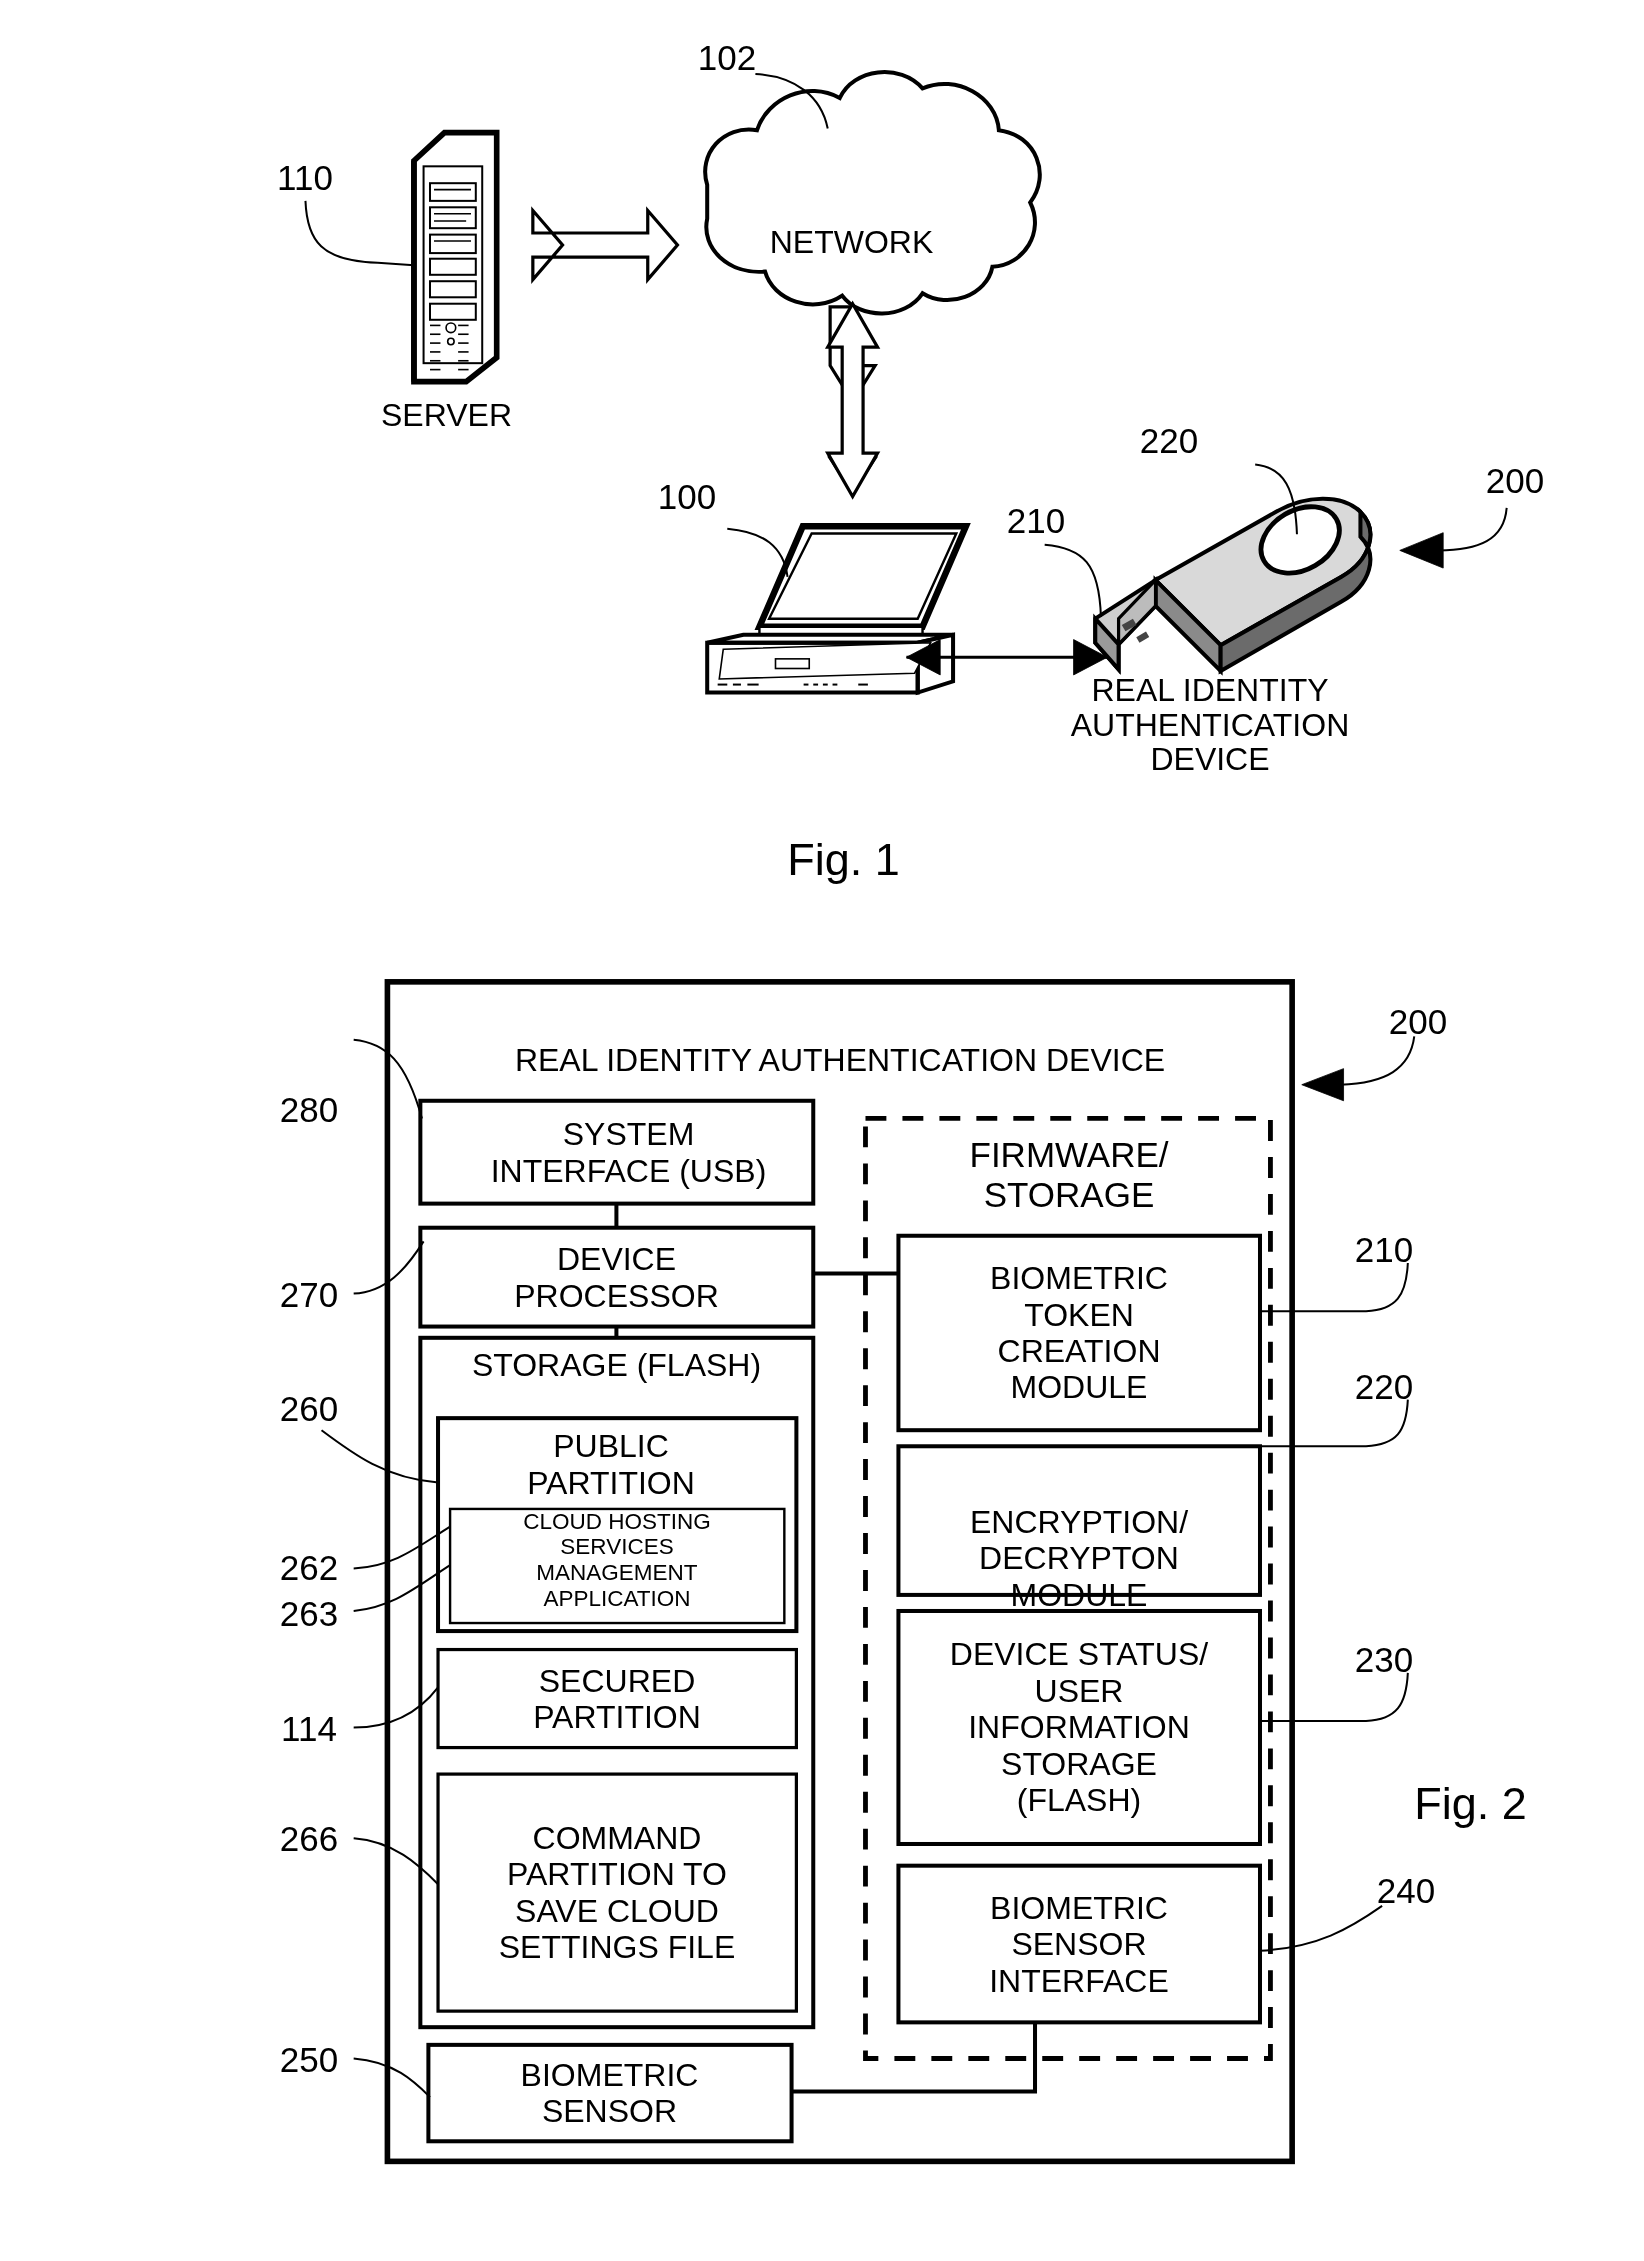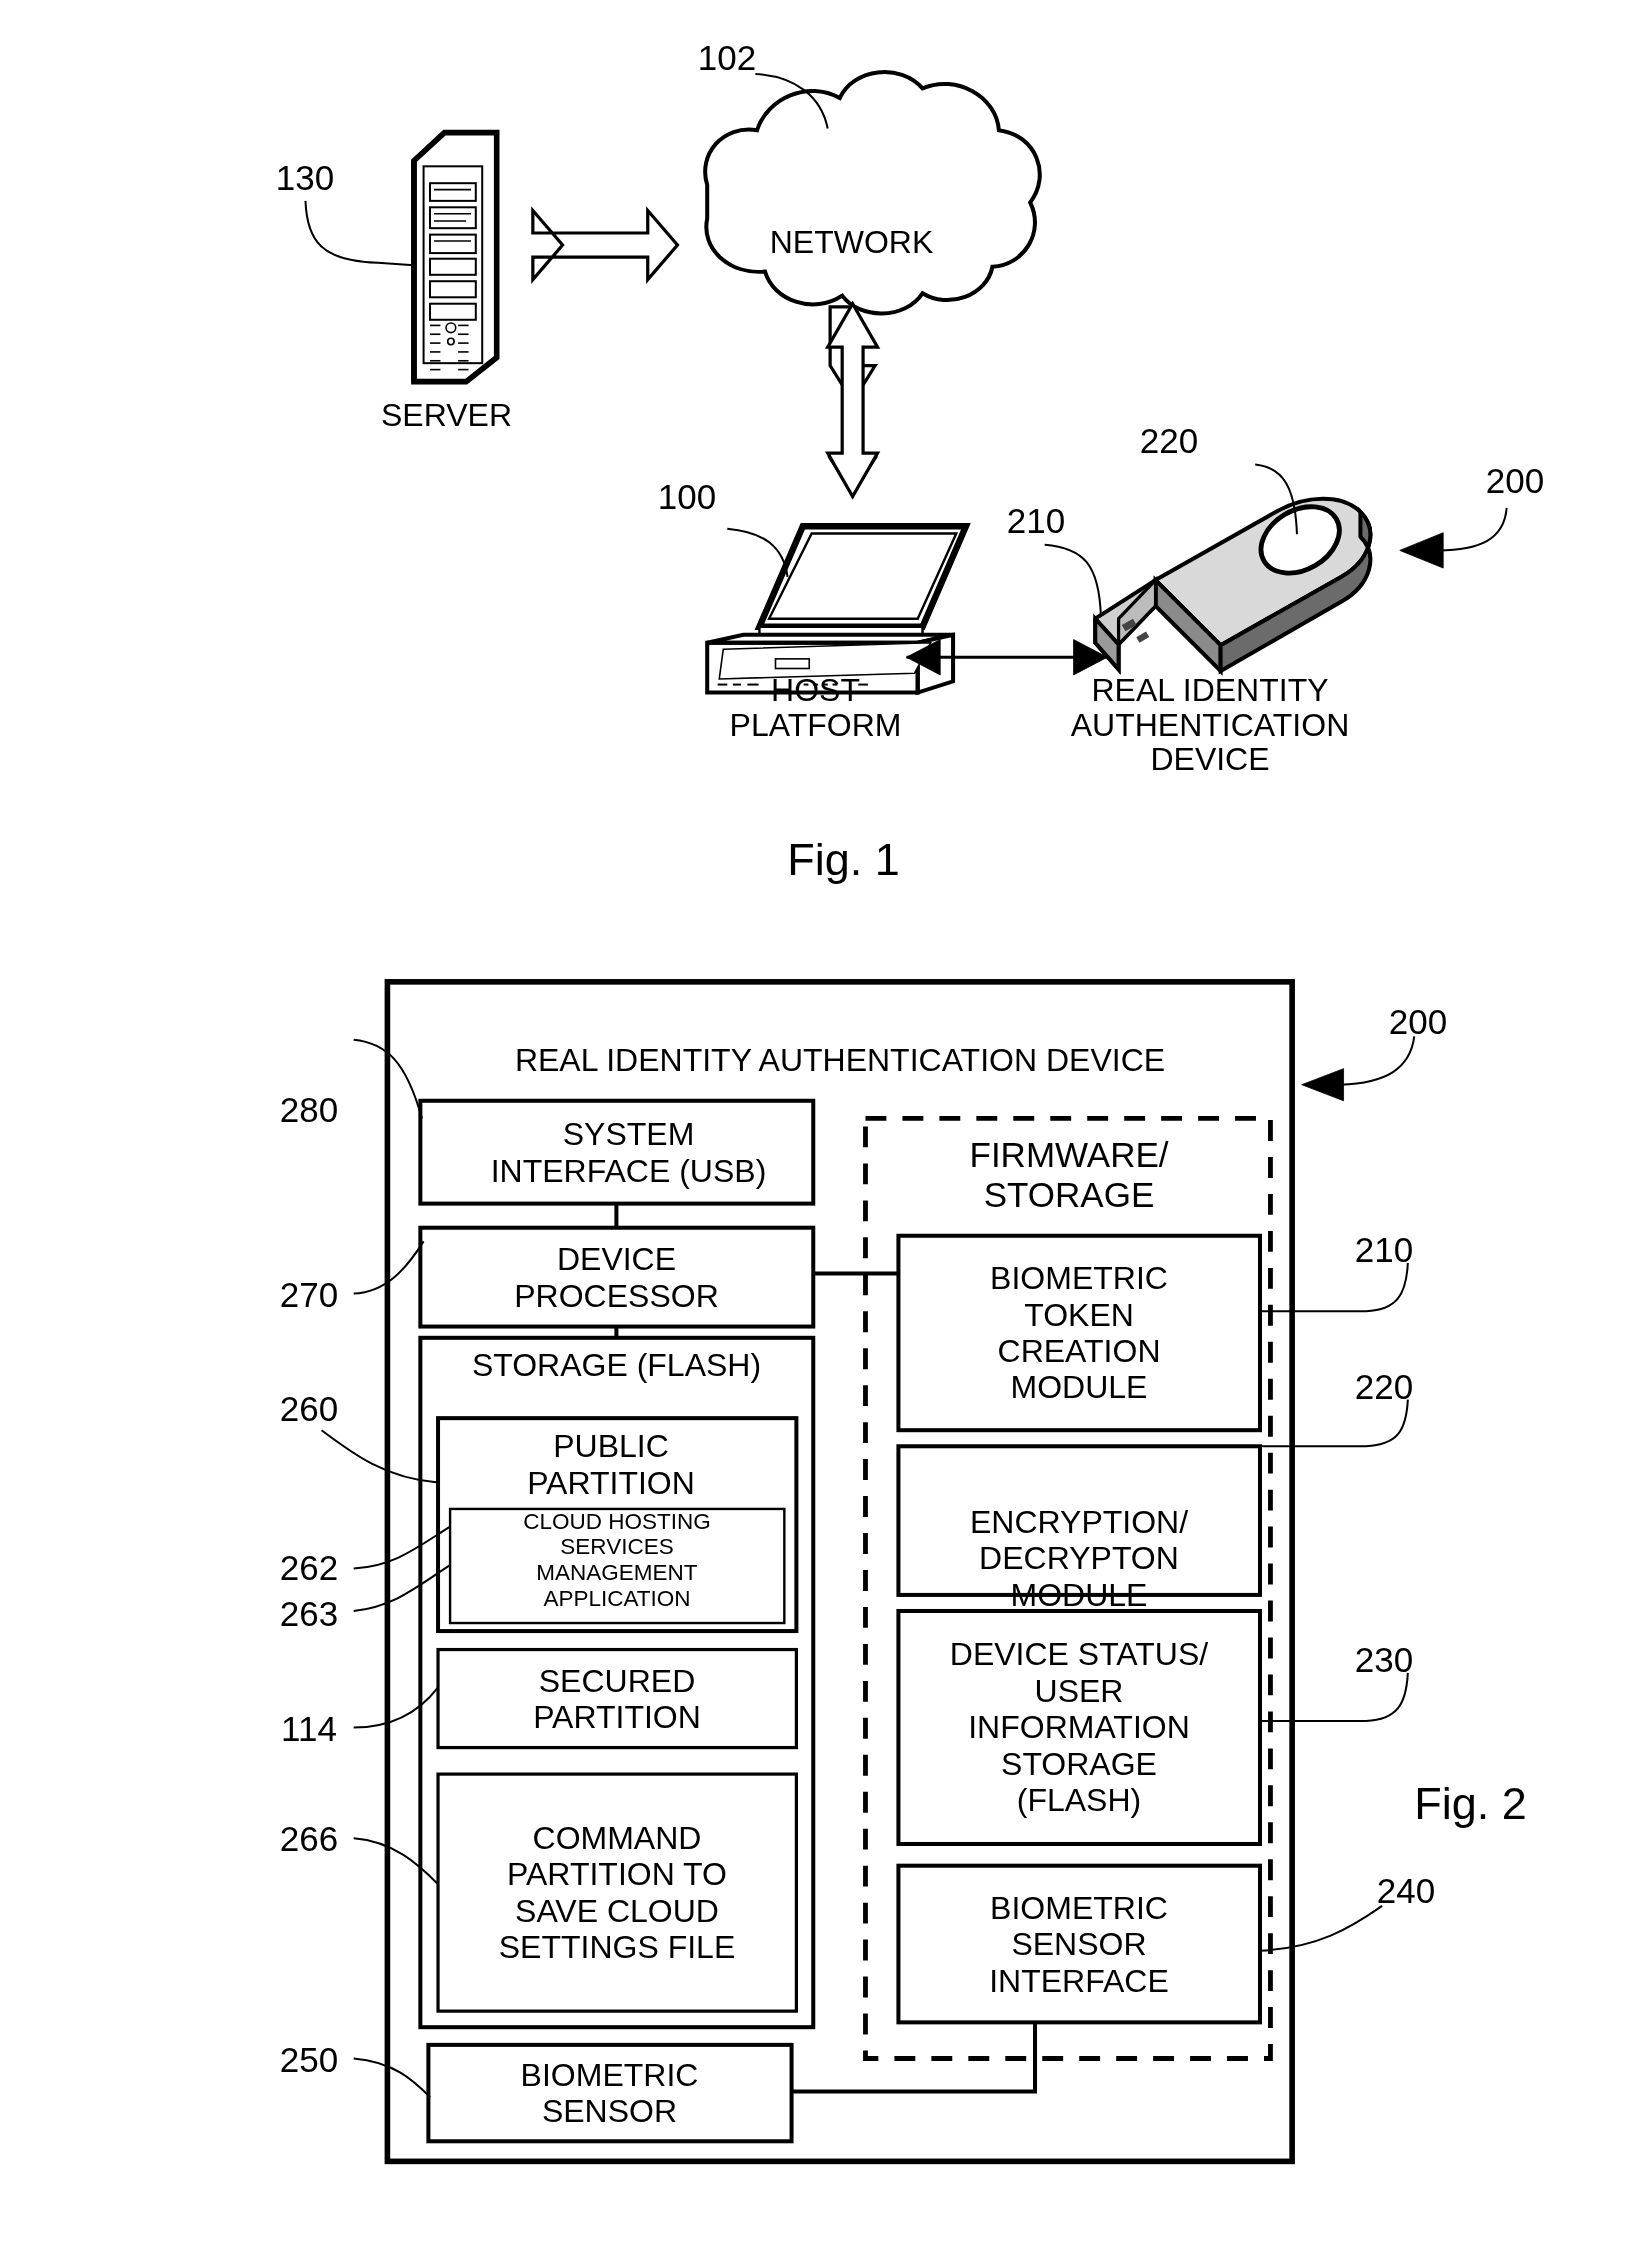--- a/index.html
+++ b/index.html
@@ -188,31 +188,29 @@
 
     <path d="M 1562 578 C 1598 582, 1612 608, 1614 665" fill="none" stroke="#000" stroke-width="2.5"></path>
 
     <g stroke="#000" fill="#000">
       <path d="M 1875 632 C 1872 672, 1840 685, 1790 685" fill="none" stroke-width="2.5"></path>
       <polygon points="1742,685 1796,663 1796,707"></polygon>
     </g>
 
   </svg>
 
-  <div class="txt refnum" style="left:257px; top:159px; width:96px;">130</div>
+  <div class="txt refnum" style="left:257px; top:159px; width:96px;">110</div>
   <div class="txt refnum" style="left:679px; top:39px; width:96px;">102</div>
   <div class="txt refnum" style="left:639px; top:478px; width:96px;">100</div>
   <div class="txt refnum" style="left:988px; top:502px; width:96px;">210</div>
   <div class="txt refnum" style="left:1121px; top:422px; width:96px;">220</div>
   <div class="txt refnum" style="left:1467px; top:462px; width:96px;">200</div>
 
   <div class="txt devlabel" style="left:763px; top:225px; width:177px;">NETWORK</div>
   <div class="txt devlabel" style="left:354px; top:398px; width:185px;">SERVER</div>
-  <div class="txt devlabel" style="left:703px; top:673px; width:225px;">HOST
-PLATFORM</div>
   <div class="txt devlabel" style="left:1037px; top:673px; width:346px;">REAL IDENTITY
 AUTHENTICATION
 DEVICE</div>
 
   <div class="txt figlabel" style="left:743px; top:836px; width:201px;">Fig. 1</div>
 
   <svg class="layer" viewBox="0 0 2047 2814">
 
     <rect x="482" y="1222" width="1126" height="1468" fill="#fff" stroke="#000" stroke-width="7"></rect>
 

